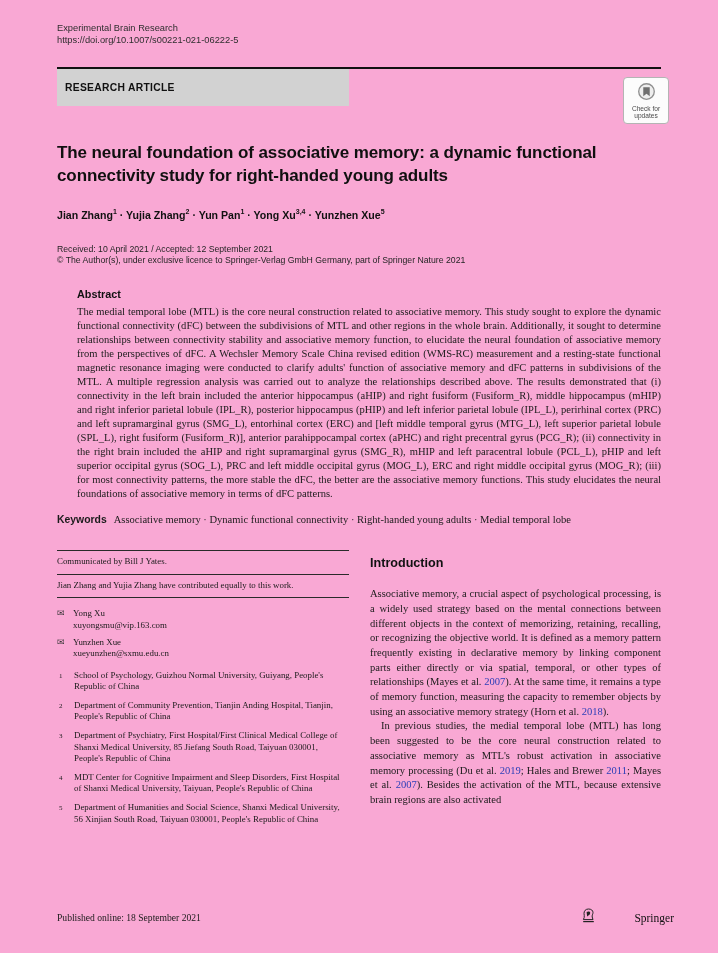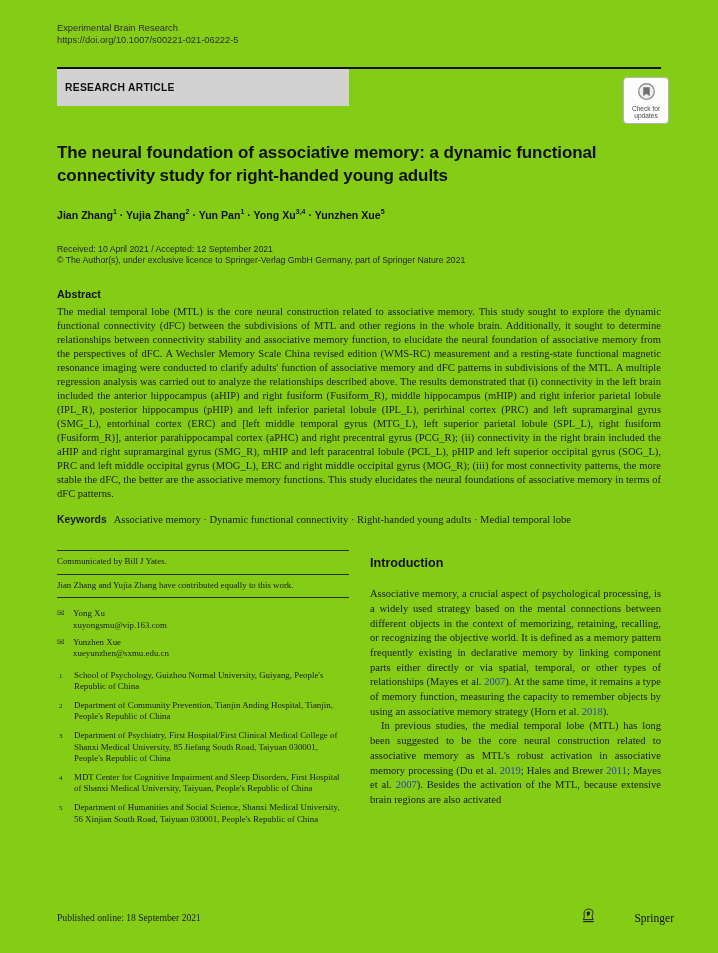--- a/index.html
+++ b/index.html
@@ -1,21 +1,21 @@
 <!DOCTYPE html>
 <html><head>
 <meta charset="utf-8">
 <style>
   html,body{margin:0;padding:0;background:#ffffff;}
   .page{
     position:relative;
     width:718px;height:953px;
     box-sizing:border-box;
     padding:22px 57px 0 57px;
-    background:#84cc16;
+    background:#f9a8d4;
     font-family:"Liberation Serif", serif;
     color:#1e1e1e;
     overflow:hidden;
   }
   
   .journal-head{font-family:"Liberation Sans", sans-serif;font-size:9.3px;line-height:12px;color:#2e2e2e;}
   .rule-row{position:relative;margin-top:21px;border-top:2.2px solid #111;}
   .type-banner{
     width:292px;height:37px;background:#d2d2d2;
     display:flex;align-items:center;
@@ -37,21 +37,21 @@
   }
   .authors{
     margin-top:21px;
     font-family:"Liberation Sans", sans-serif;font-weight:bold;font-size:10.6px;color:#111;
   }
   .author{white-space:nowrap;}
   .author + .author::before{content:" \00b7  ";font-weight:bold;}
   .author sup{font-size:7px;}
   .dates{margin-top:23px;font-family:"Liberation Sans", sans-serif;font-size:8.7px;line-height:11.3px;color:#252525;}
   
-  .abstract{margin-top:22px;}
+  .abstract{margin-top:22px;margin-left:20px;}
   .abstract-heading{font-family:"Liberation Sans", sans-serif;font-weight:bold;font-size:10.8px;color:#111;margin-bottom:5px;}
   .abstract-body{font-size:10.55px;line-height:14px;text-align:justify;color:#1b1b1b;}
   .keywords{margin-top:13px;font-size:10.55px;color:#1b1b1b;}
   .keywords .kw-label{font-family:"Liberation Sans", sans-serif;font-weight:bold;font-size:10.4px;margin-right:7px;}
   
   .columns{display:flex;margin-top:25px;gap:21px;}
   .col-left{width:292px;flex:none;font-size:8.9px;line-height:11.6px;color:#1b1b1b;}
   .col-right{flex:1;}
   .fn-rule{border-top:1.4px solid #2a2a2a;margin:0 0 5px 0;}
   .fn-line{margin-bottom:6px;}

